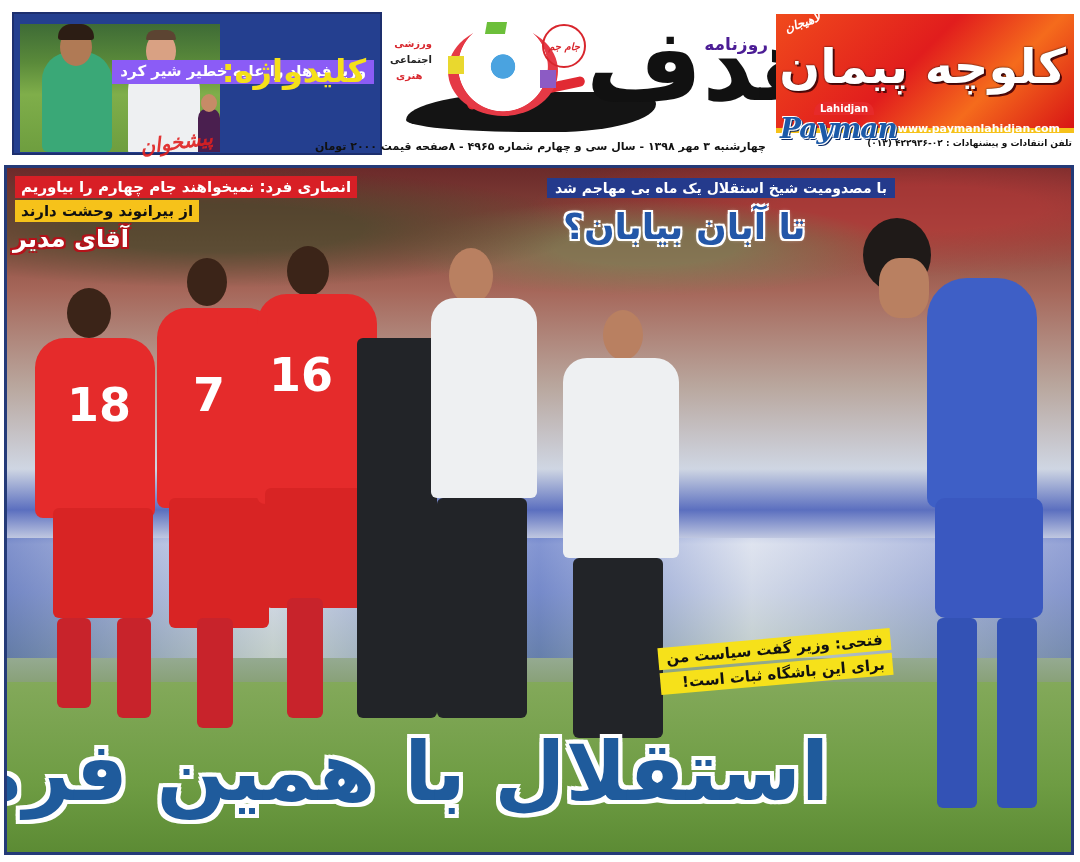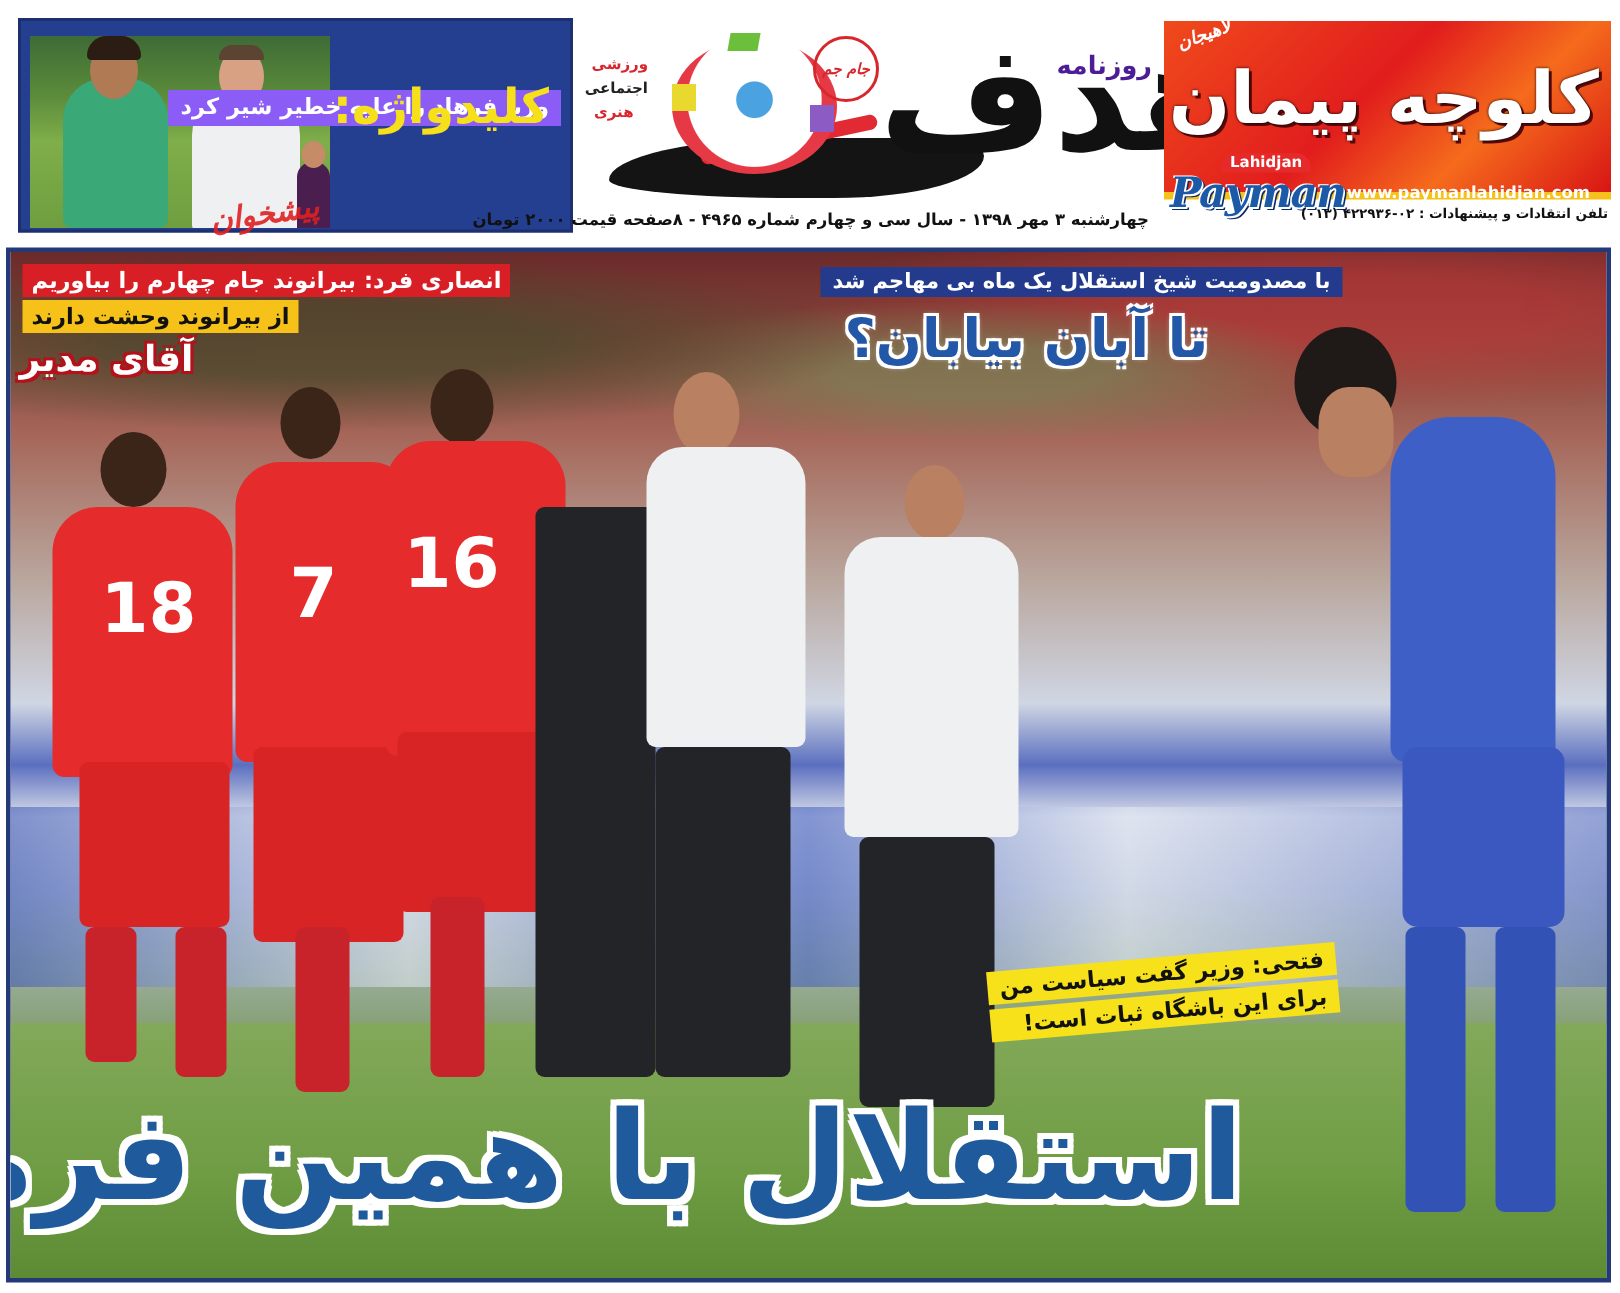--- a/index.html
+++ b/index.html
@@ -180,21 +180,21 @@
   <div class="coach-black" style="left:566px;top:390px;width:90px;height:180px;"></div>
 
   <div class="pl-head" style="left:856px;top:50px;width:68px;height:74px;background:#1f1a18;"></div>
   <div class="skin" style="left:872px;top:90px;width:50px;height:60px;border-radius:40%;"></div>
   <div class="blue-pl" style="left:920px;top:110px;width:110px;height:230px;"></div>
   <div class="jersey-num" style="left:948px;top:360px;font-size:32px;color:#e8c95a;">9</div>
   <div class="blue-shorts" style="left:928px;top:330px;width:108px;height:120px;"></div>
   <div class="blue-sock" style="left:930px;top:450px;width:40px;height:190px;"></div>
   <div class="blue-sock" style="left:990px;top:450px;width:40px;height:190px;"></div>
 
-  <div class="sub-red">انصاری فرد: بیرانوند جام چهارم را بیاوریم</div>
+  <div class="sub-red">انصاری فرد: نمیخواهند جام چهارم را بیاوریم</div>
   <div class="sub-yellow">از بیرانوند وحشت دارند</div>
   <div class="head-left">
     <div>آقای مدیر</div>
   </div>
 
   <div class="sub-blue">با مصدومیت شیخ استقلال یک ماه بی مهاجم شد</div>
   <div class="head-blue">تا آبان بیابان؟</div>
 
   <div class="quote">
     <span class="q1">فتحی: وزیر گفت سیاست من</span>

